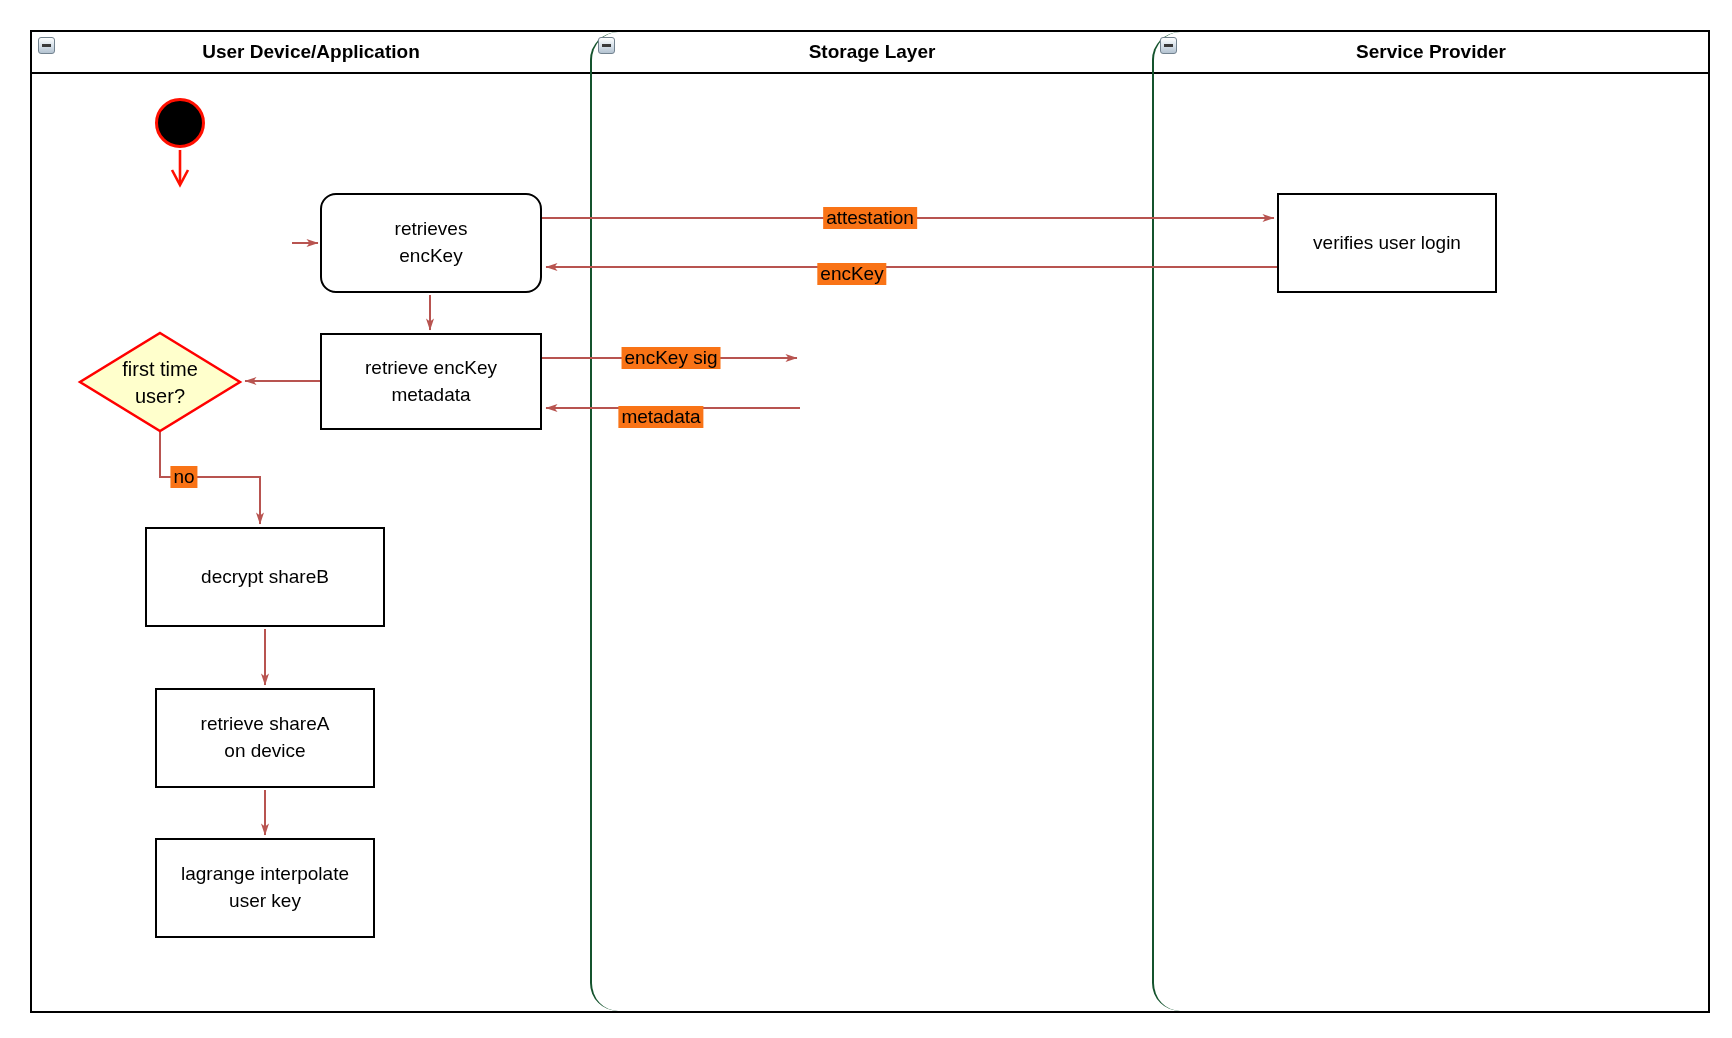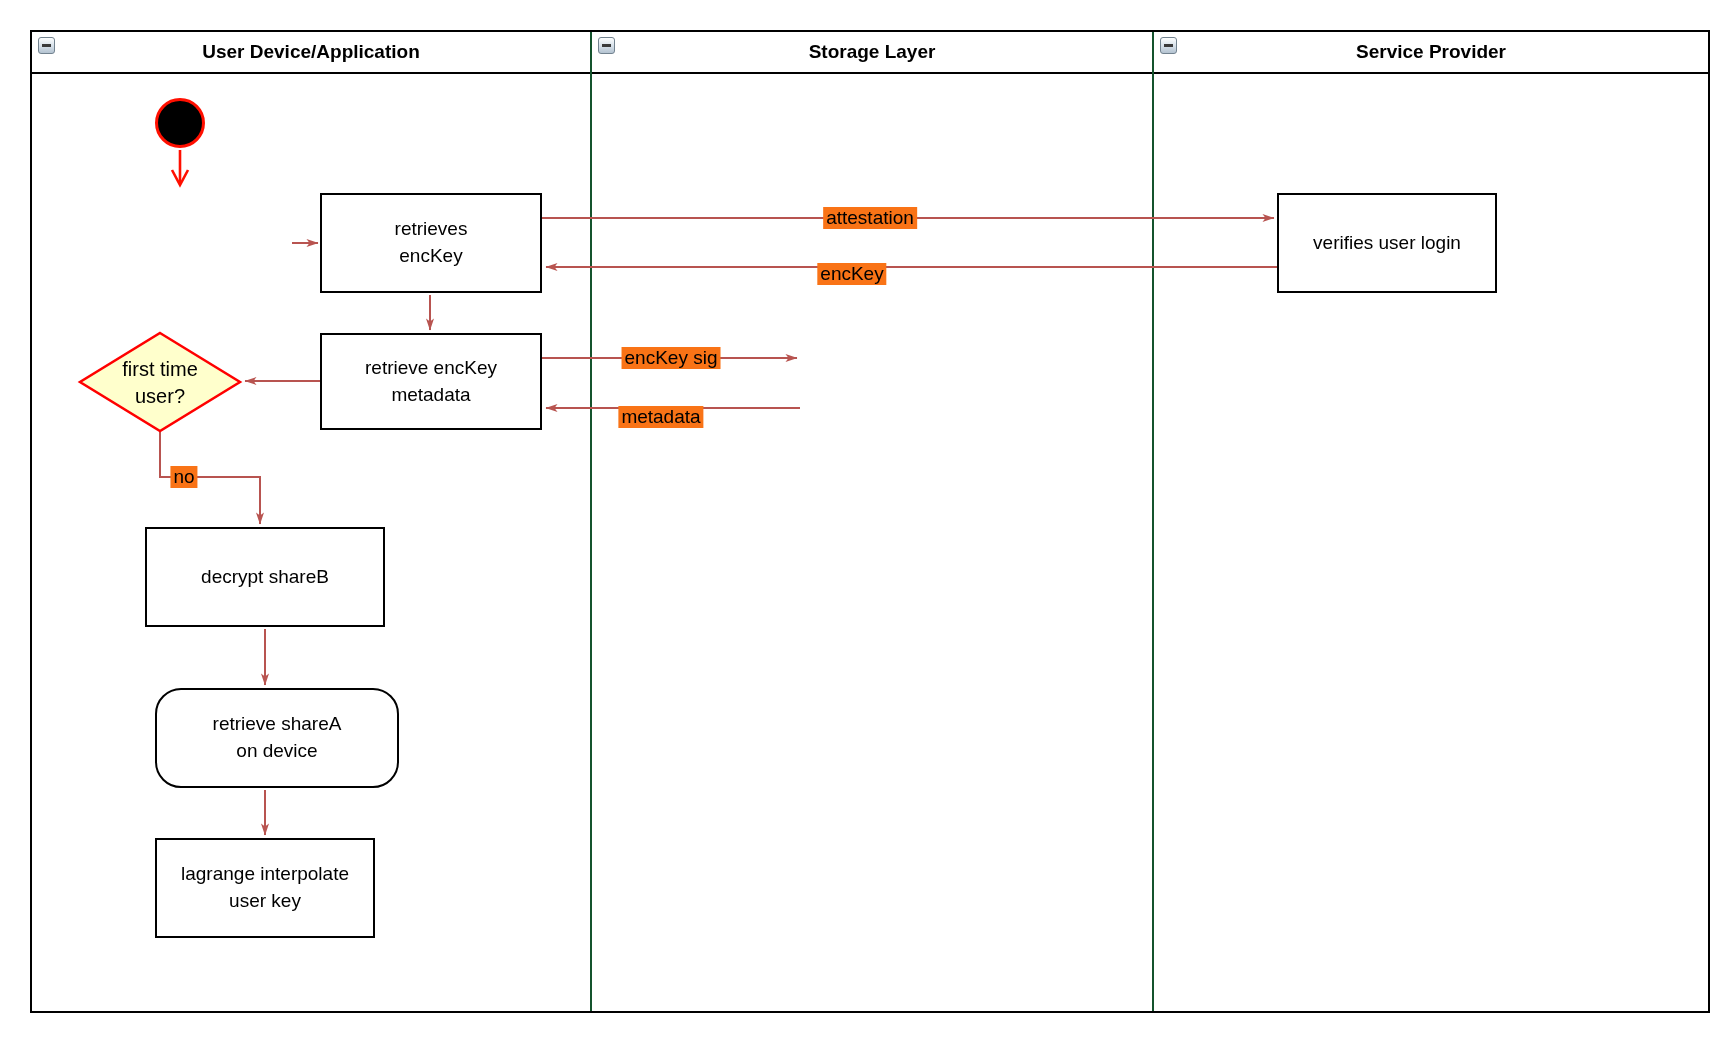--- a/index.html
+++ b/index.html
@@ -5,21 +5,21 @@
   html,body { margin:0; padding:0; background:#ffffff; }
   .page {
     position:relative; width:1732px; height:1038px; overflow:hidden;
     font-family:"Liberation Sans", "DejaVu Sans", sans-serif; color:#000;
     background:#fff;
   }
   .pool {
     position:absolute; left:30px; top:30px; width:1680px; height:983px;
     border:2px solid #000; box-sizing:border-box; display:flex; background:#fff;
   }
-  .lane { position:relative; box-sizing:border-box; }
+  .lane { position:relative; box-sizing:border-box;border-radius:28px; }
   .lane + .lane { border-left:2px solid #14532d; }
   .lane-header {
     position:relative; height:40px; border-bottom:2px solid #000;
     display:flex; align-items:center; justify-content:center;
     font-weight:bold; font-size:19px;
   }
   .collapse-btn {
     position:absolute; left:6px; top:5px; width:17px; height:17px;
     border:1px solid #72828f; border-radius:3px; box-sizing:border-box;
     background:linear-gradient(180deg,#fdfefe 0%,#dce5ed 45%,#b4c3d1 100%);
@@ -111,32 +111,32 @@
     <path d="M542,358 L797,358" stroke="#B85450" stroke-width="2" fill="none" marker-end="url(#ah)"></path>
 
     <path d="M800,408 L546,408" stroke="#B85450" stroke-width="2" fill="none" marker-end="url(#ah)"></path>
 
     <polygon points="160,333 240,382 160,431 80,382" fill="#FFFFCC" stroke="#FF0000" stroke-width="2.5"></polygon>
   </svg>
 
   <div class="start-node" style="left:155px; top:98px;"></div>
 
 
-  <div class="node" style="left:320px; top:193px; width:222px; height:100px;">retrieves
+  <div class="node" style="left:320px; top:193px; width:222px; height:100px;border-radius:16px;">retrieves
 encKey</div>
 
   <div class="node" style="left:1277px; top:193px; width:220px; height:100px;">verifies user login</div>
 
   <div class="node" style="left:320px; top:333px; width:222px; height:97px;">retrieve encKey
 metadata</div>
 
 
   <div class="node" style="left:145px; top:527px; width:240px; height:100px;">decrypt shareB</div>
 
-  <div class="node" style="left:155px; top:688px; width:244px; height:100px;border-radius:26px;">retrieve shareA
+  <div class="node" style="left:155px; top:688px; width:220px; height:100px;">retrieve shareA
 on device</div>
 
   <div class="node" style="left:155px; top:838px; width:220px; height:100px;">lagrange interpolate
 user key</div>
 
   <div class="decision-label" style="left:80px; top:356px; width:160px;">first time
 user?</div>
 
   <span class="edge-label" style="left:870px; top:218px;">attestation</span>
   <span class="edge-label" style="left:852px; top:274px;">encKey</span>

